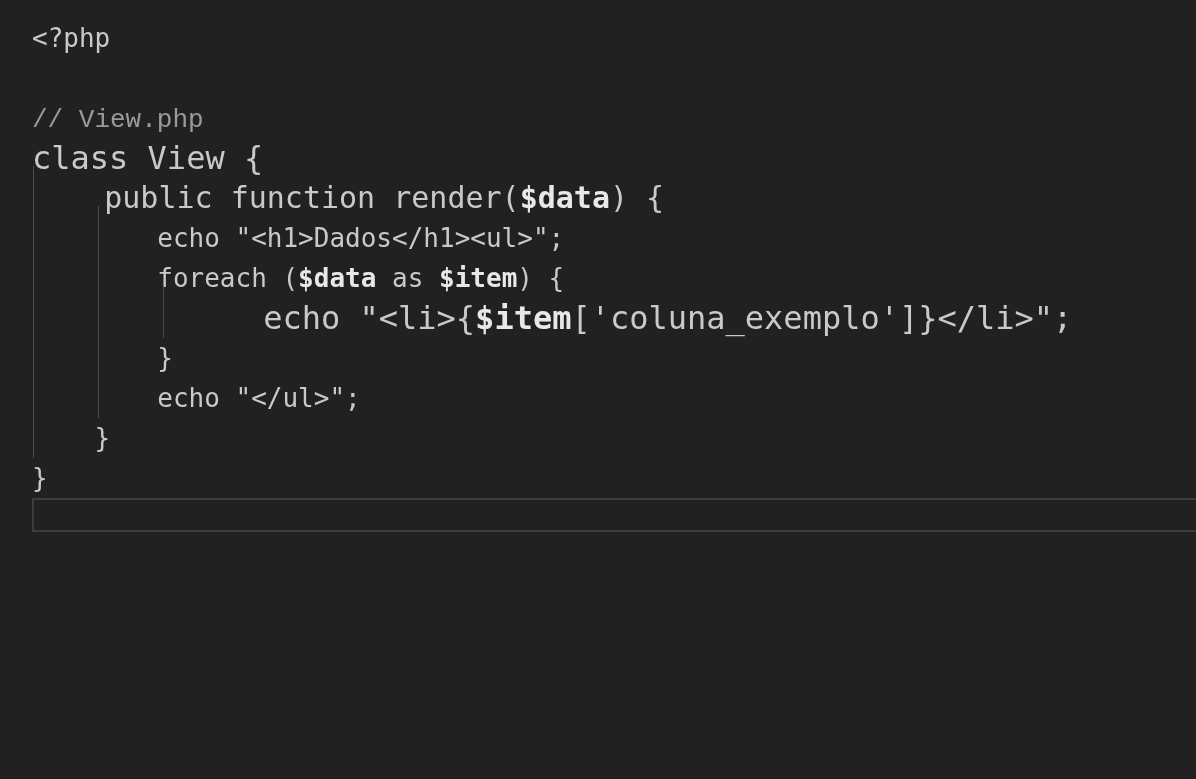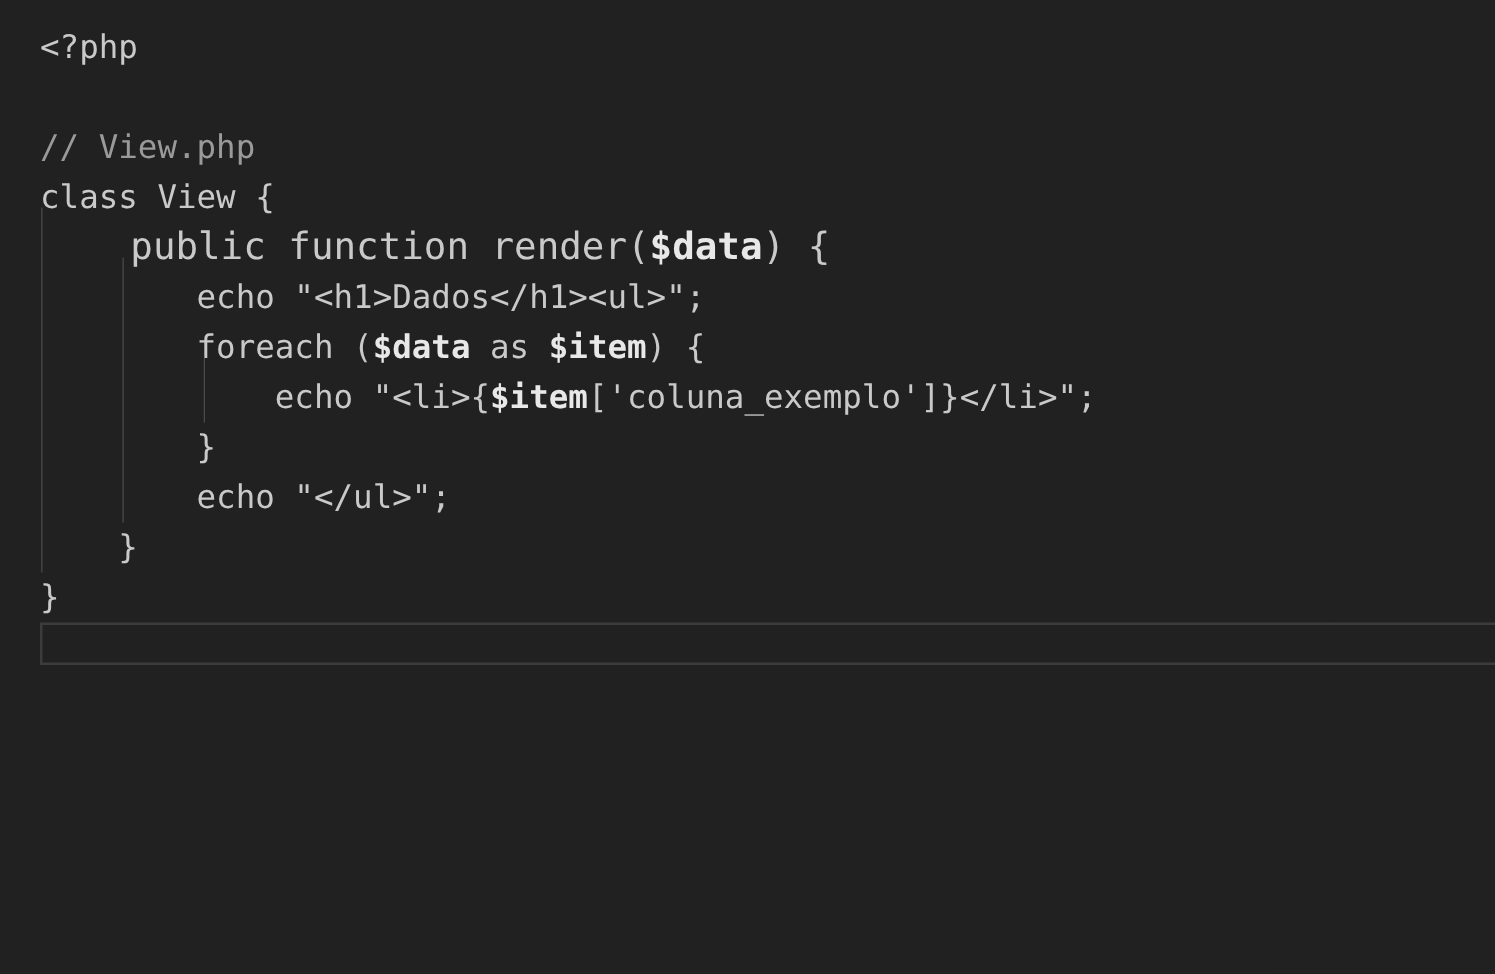--- a/index.html
+++ b/index.html
@@ -69,26 +69,26 @@
   }
 </style>
 </head>
 <body style="background: rgb(33, 33, 33);">
 
 <div id="editor" style="background: rgb(33, 33, 33);">
 
   <div id="code-surface">
       <div class="code-line" style="top: 18px; left: 32px; font-size: 26px; line-height: 40px;"><span class="tok-plain" style="color: rgb(201, 201, 201);">&lt;?php</span></div>
       <div class="code-line" style="top: 58px; left: 32px; font-size: 26px; line-height: 40px;">&nbsp;</div>
-      <div class="code-line" style="top: 98px; left: 32px; font-size: 26px; line-height: 40px;"><span class="tok-comment" style="color: rgb(154, 154, 154);">// View.php</span></div>
-      <div class="code-line" style="top: 138px; left: 32px; font-size: 26px; line-height: 40px;"><span class="tok-plain" style="color: rgb(201, 201, 201);">class View {</span></div>
+      <div class="code-line" style="top: 98px; left: 32px; font-size: 26px; line-height: 40px;"><span class="tok-comment" style="color: rgb(154, 154, 154); font-family: Liberation Mono, monospace;">// View.php</span></div>
+      <div class="code-line" style="top: 138px; left: 32px; font-size: 32px; line-height: 40px;"><span class="tok-plain" style="color: rgb(201, 201, 201);">class View {</span></div>
       <div class="code-line" style="top: 178px; left: 32px; font-size: 30px; line-height: 40px;"><span class="tok-plain" style="color: rgb(201, 201, 201);">    public function render(</span><span class="tok-var" style="color: rgb(232, 232, 232);">$data</span><span class="tok-plain" style="color: rgb(201, 201, 201);">) {</span></div>
       <div class="code-line" style="top: 218px; left: 32px; font-size: 26px; line-height: 40px;"><span class="tok-plain" style="color: rgb(201, 201, 201);">        echo "&lt;h1&gt;Dados&lt;/h1&gt;&lt;ul&gt;";</span></div>
       <div class="code-line" style="top: 258px; left: 32px; font-size: 26px; line-height: 40px;"><span class="tok-plain" style="color: rgb(201, 201, 201);">        foreach (</span><span class="tok-var" style="color: rgb(232, 232, 232);">$data</span><span class="tok-plain" style="color: rgb(201, 201, 201);"> as </span><span class="tok-var" style="color: rgb(232, 232, 232);">$item</span><span class="tok-plain" style="color: rgb(201, 201, 201);">) {</span></div>
-      <div class="code-line" style="top: 298px; left: 32px; font-size: 26px; line-height: 40px;"><span class="tok-plain" style="color: rgb(201, 201, 201);">            echo "&lt;li&gt;{</span><span class="tok-var" style="color: rgb(232, 232, 232);">$item</span><span class="tok-plain" style="color: rgb(201, 201, 201);">['coluna_exemplo']}&lt;/li&gt;";</span></div>
+      <div class="code-line" style="top: 298px; left: 32px; font-size: 32px; line-height: 40px;"><span class="tok-plain" style="color: rgb(201, 201, 201);">            echo "&lt;li&gt;{</span><span class="tok-var" style="color: rgb(232, 232, 232);">$item</span><span class="tok-plain" style="color: rgb(201, 201, 201);">['coluna_exemplo']}&lt;/li&gt;";</span></div>
       <div class="code-line" style="top: 338px; left: 32px; font-size: 26px; line-height: 40px;"><span class="tok-plain" style="color: rgb(201, 201, 201);">        }</span></div>
       <div class="code-line" style="top: 378px; left: 32px; font-size: 26px; line-height: 40px;"><span class="tok-plain" style="color: rgb(201, 201, 201);">        echo "&lt;/ul&gt;";</span></div>
       <div class="code-line" style="top: 418px; left: 32px; font-size: 26px; line-height: 40px;"><span class="tok-plain" style="color: rgb(201, 201, 201);">    }</span></div>
       <div class="code-line" style="top: 458px; left: 32px; font-size: 26px; line-height: 40px;"><span class="tok-plain" style="color: rgb(201, 201, 201);">}</span></div>
       <div class="indent-guide" style="left: 33px; top: 166px; height: 292px; background: rgb(90, 90, 90);"></div>
       <div class="indent-guide" style="left: 98px; top: 206px; height: 212px; background: rgb(90, 90, 90);"></div>
       <div class="indent-guide" style="left: 163px; top: 286px; height: 52px; background: rgb(90, 90, 90);"></div>
     </div>
 
   <div id="input-box" title="" style="border-color: rgb(60, 60, 60);"></div>

